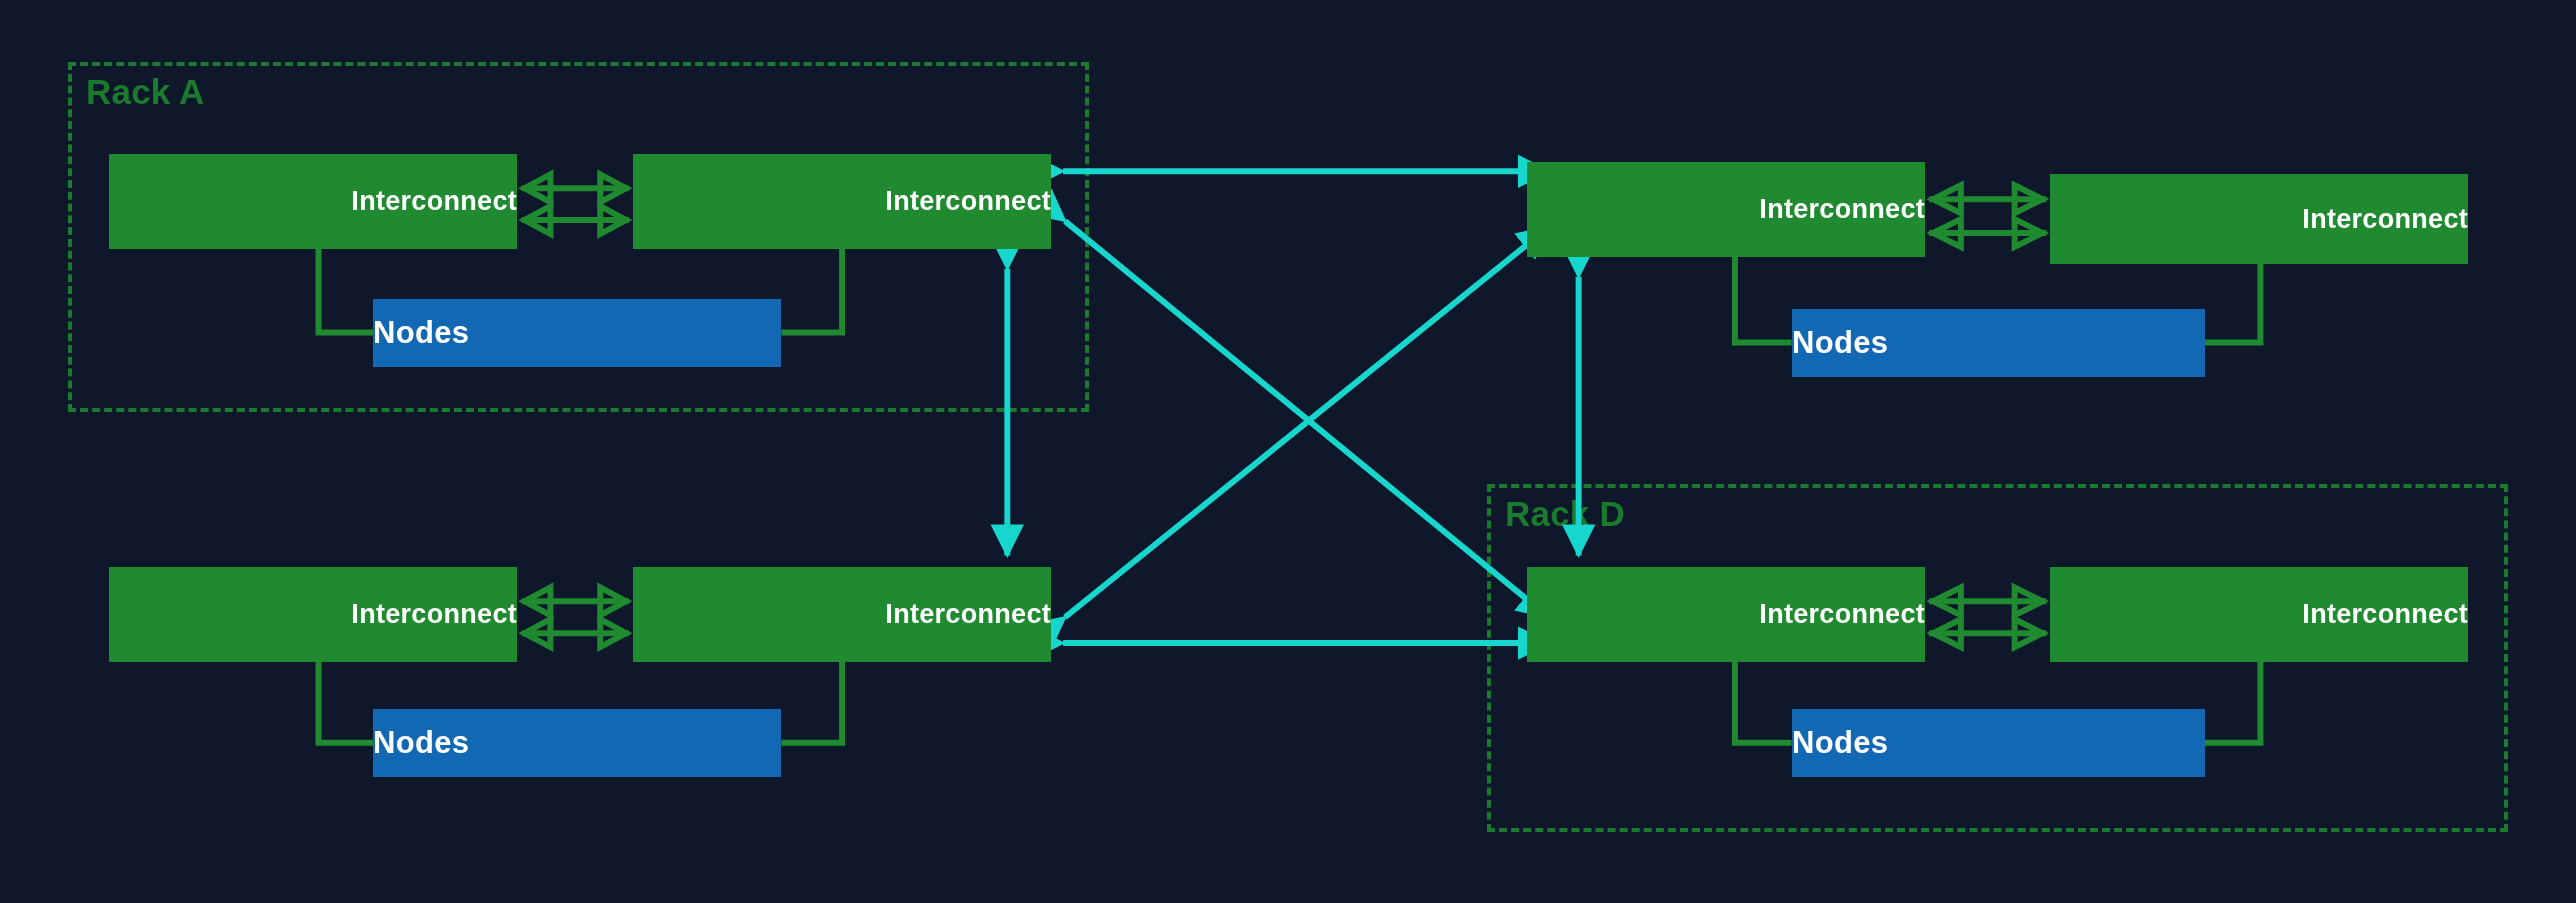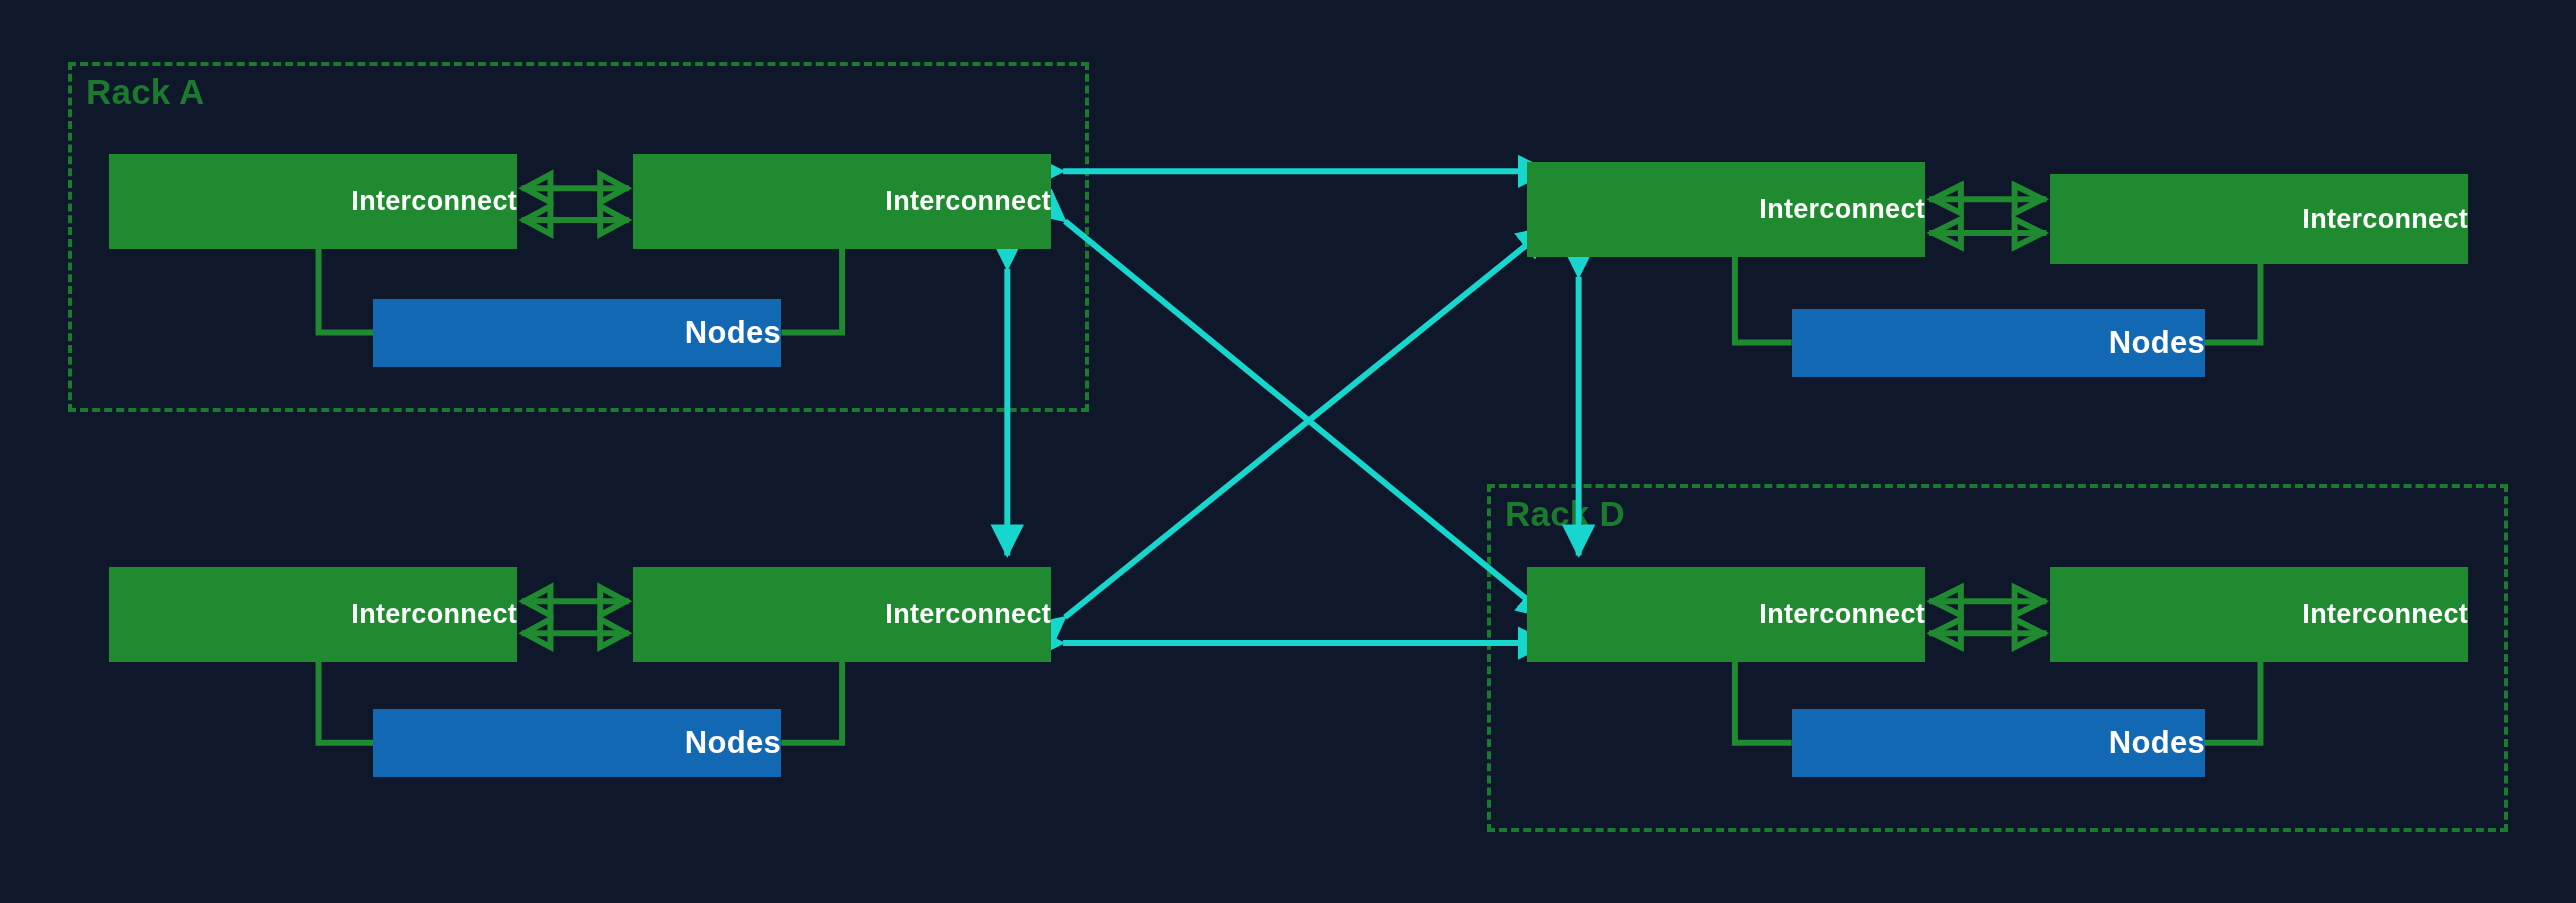--- a/index.html
+++ b/index.html
@@ -9,21 +9,21 @@
   svg.links{z-index:5;}
   .rack{position:absolute;z-index:2;}
   .rack-border{position:absolute;left:0;top:0;width:100%;height:100%;
     border:4px dashed #1a7a2e;box-sizing:border-box;}
   .rack-label{position:absolute;left:18px;top:10px;color:#1a7a2e;
     font-size:35px;font-weight:bold;letter-spacing:0.2px;white-space:nowrap;}
   .ic{position:absolute;background:#1f8a2f;color:#ffffff;display:flex;
     align-items:center;justify-content:flex-end;font-size:27px;font-weight:bold;
     letter-spacing:0.3px;z-index:6;}
   .nodes{position:absolute;background:#1268b3;color:#ffffff;display:flex;
-    align-items:center;justify-content:flex-end;font-size:31px;font-weight:bold;
+    align-items:center;justify-content:flex-start;font-size:31px;font-weight:bold;
     letter-spacing:0.3px;z-index:6;}
 </style>
 </head>
 <body>
 
 <div id="stage">
 
   <div class="rack" style="left:68px;top:62px;width:1021px;height:350px;">
     <div class="rack-border"></div>
     <div class="rack-label">Rack A</div>

